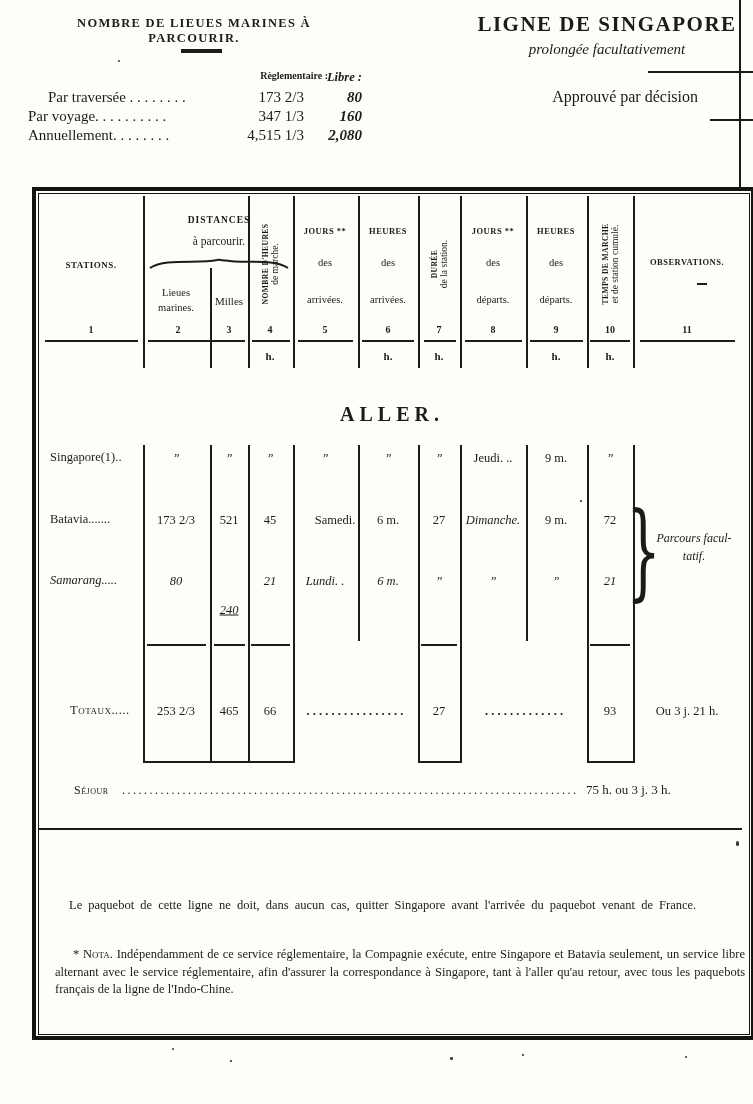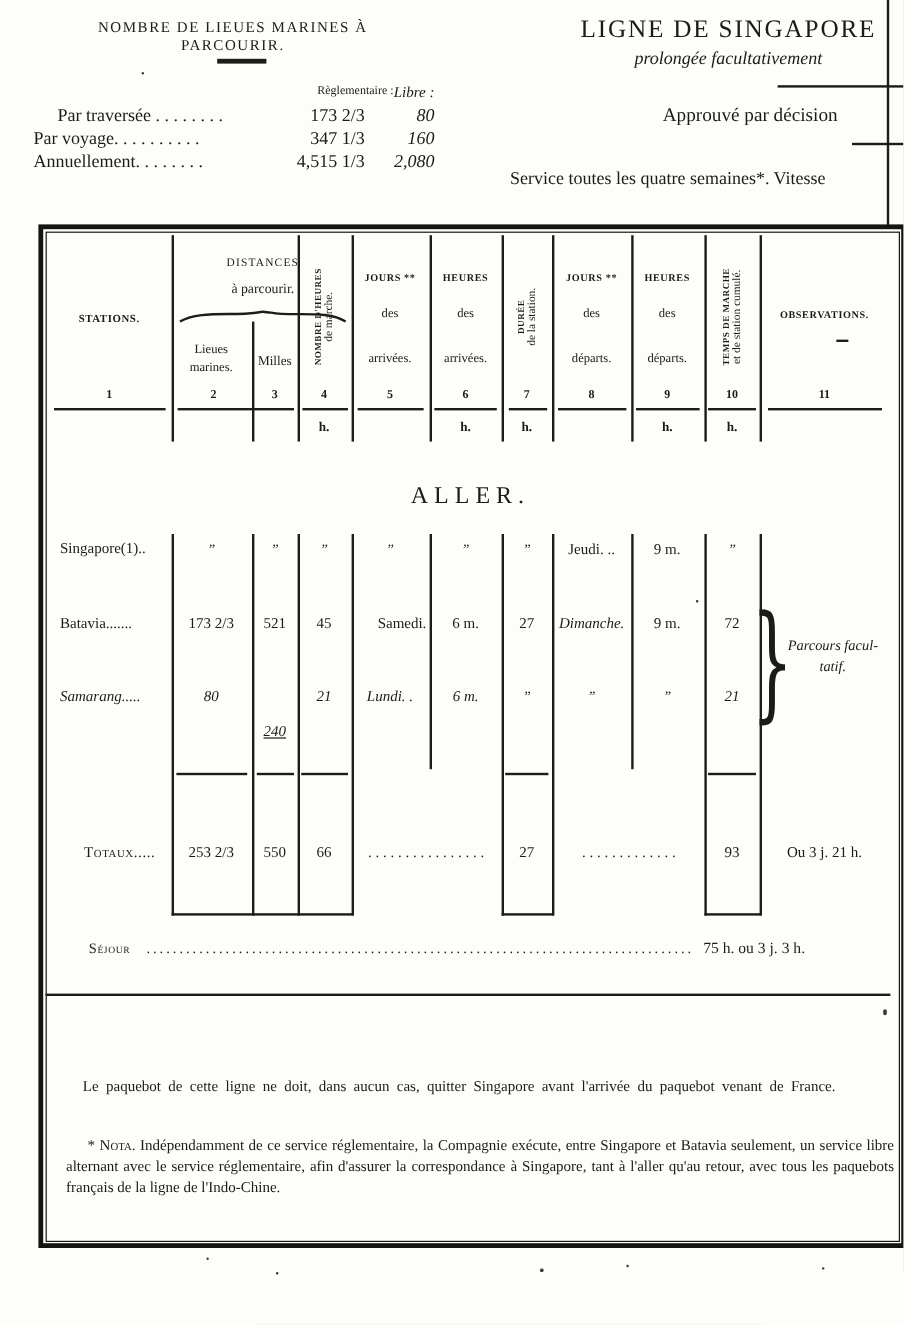--- a/index.html
+++ b/index.html
@@ -5,21 +5,21 @@
   html,body{margin:0;padding:0;background:#e8e8e4;}
   .page{position:relative;width:753px;height:1104px;margin:0 auto;background:#fdfdfa;
         font-family:"Liberation Serif","DejaVu Serif",serif;color:#1b1b18;overflow:hidden;}
   .abs{position:absolute;}
   .ctr{position:absolute;transform:translate(-50%,-50%);white-space:nowrap;text-align:center;}
   .vl{position:absolute;width:1.6px;background:#1c1c19;}
   .hl{position:absolute;height:2.4px;background:#1c1c19;}
   .thin{height:1.6px;}
   .sc{font-variant:small-caps;}
   .it{font-style:italic;}
-  .b{font-weight:normal;}
+  .b{font-weight:bold;}
   .cell{font-size:12.5px;}
   .ditto{font-style:italic;font-size:12px;}
   .colhead{font-size:10.5px;}
   .colhead-sm{font-size:8.5px;font-weight:bold;letter-spacing:.5px;}
   .num{font-size:10px;font-weight:bold;}
   .unit{font-size:11px;font-weight:bold;}
   .rot{position:absolute;transform:translate(-50%,-50%) rotate(-90deg);text-align:center;white-space:nowrap;}
   .rot .l1{font-size:7.6px;font-weight:bold;letter-spacing:.4px;}
   .rot .l2{font-size:9.5px;}
   .frame-outer{position:absolute;left:32px;top:187px;width:723px;height:853px;
@@ -49,21 +49,20 @@
 
   <div class="abs" style="left:28px;top:127px;font-size:15px;white-space:nowrap;">Annuellement. . . . . . . .</div>
   <div class="abs" style="right:449px;top:127px;font-size:15px;">4,515 1/3</div>
   <div class="abs it b" style="right:391px;top:127px;font-size:15px;">2,080</div>
 
   <div class="abs it" style="left:462px;top:41px;width:290px;text-align:center;font-size:15px;">prolongée facultativement</div>
   <div class="abs b" style="left:462px;top:12px;width:290px;text-align:center;font-size:21px;letter-spacing:1.5px;white-space:nowrap;">LIGNE DE SINGAPORE</div>
   <div class="hl" style="left:648px;top:71px;width:105px;"></div>
   <div class="abs" style="right:55px;top:88px;font-size:16px;white-space:nowrap;">Approuvé par décision</div>
   <div class="hl" style="left:710px;top:119px;width:43px;"></div>
-  <div class="abs b" style="left:425px;top:141px;width:315px;font-size:15px;white-space:nowrap;overflow:hidden;">Service toutes les quatre semaines*. Vitesse</div>
   <div class="vl" style="left:739px;top:0;height:188px;width:2.4px;"></div>
 
   <div class="frame-outer">
     <div class="frame-inner"></div>
   </div>
 
   <div class="vl" style="left:143px;top:196px;height:172px;"></div>
   <div class="vl" style="left:210px;top:268px;height:100px;"></div>
   <div class="vl" style="left:248px;top:196px;height:172px;"></div>
   <div class="vl" style="left:293px;top:196px;height:172px;"></div>
@@ -199,21 +198,21 @@
   <div class="ctr it" style="left:694px;top:556px;font-size:12px;">tatif.</div>
 
   <div class="hl thin" style="left:147px;top:644px;width:59px;"></div>
   <div class="hl thin" style="left:214px;top:644px;width:31px;"></div>
   <div class="hl thin" style="left:251px;top:644px;width:39px;"></div>
   <div class="hl thin" style="left:421px;top:644px;width:36px;"></div>
   <div class="hl thin" style="left:590px;top:644px;width:40px;"></div>
 
   <div class="abs cell sc" style="left:70px;top:703px;letter-spacing:.5px;">Totaux.....</div>
   <div class="ctr cell" style="left:176px;top:711px;">253 2/3</div>
-  <div class="ctr cell" style="left:229px;top:711px;">550</div>
+  <div class="ctr cell" style="left:229px;top:711px;">465</div>
   <div class="ctr cell" style="left:270px;top:711px;">66</div>
   <div class="ctr cell b" style="left:355px;top:711px;">. . . . . . . . . . . . . . . .</div>
   <div class="ctr cell" style="left:439px;top:711px;">27</div>
   <div class="ctr cell b" style="left:524px;top:711px;">. . . . . . . . . . . . .</div>
   <div class="ctr cell" style="left:610px;top:711px;">93</div>
   <div class="ctr cell" style="left:687px;top:711px;">Ou 3 j. 21 h.</div>
 
   <div class="hl" style="left:143px;top:761px;width:151px;"></div>
   <div class="hl" style="left:418px;top:761px;width:43px;"></div>
   <div class="hl" style="left:587px;top:761px;width:47px;"></div>

